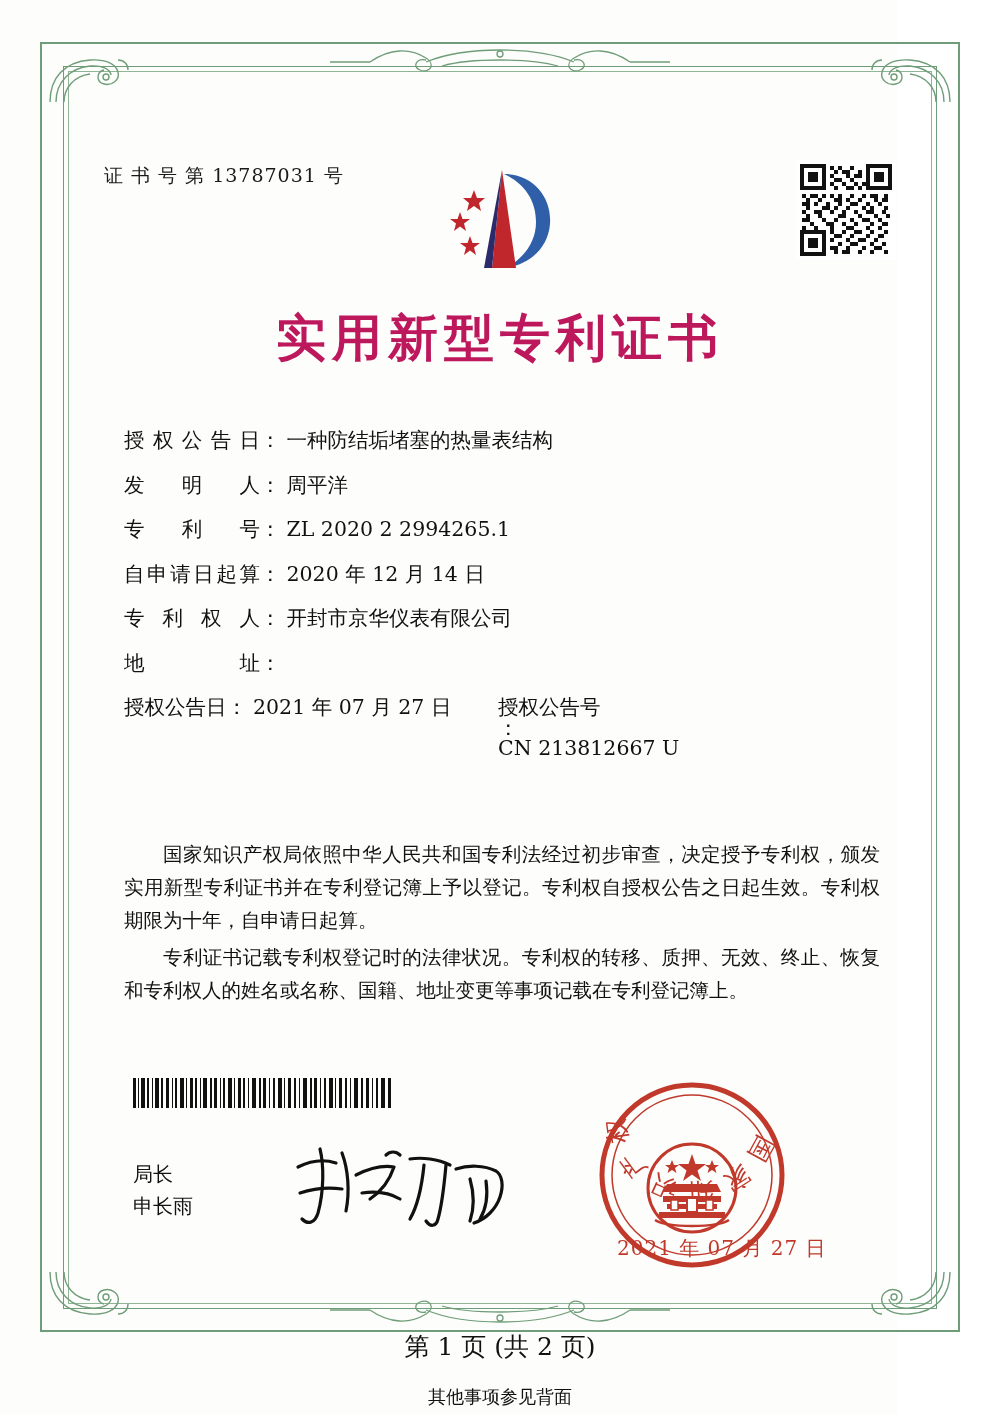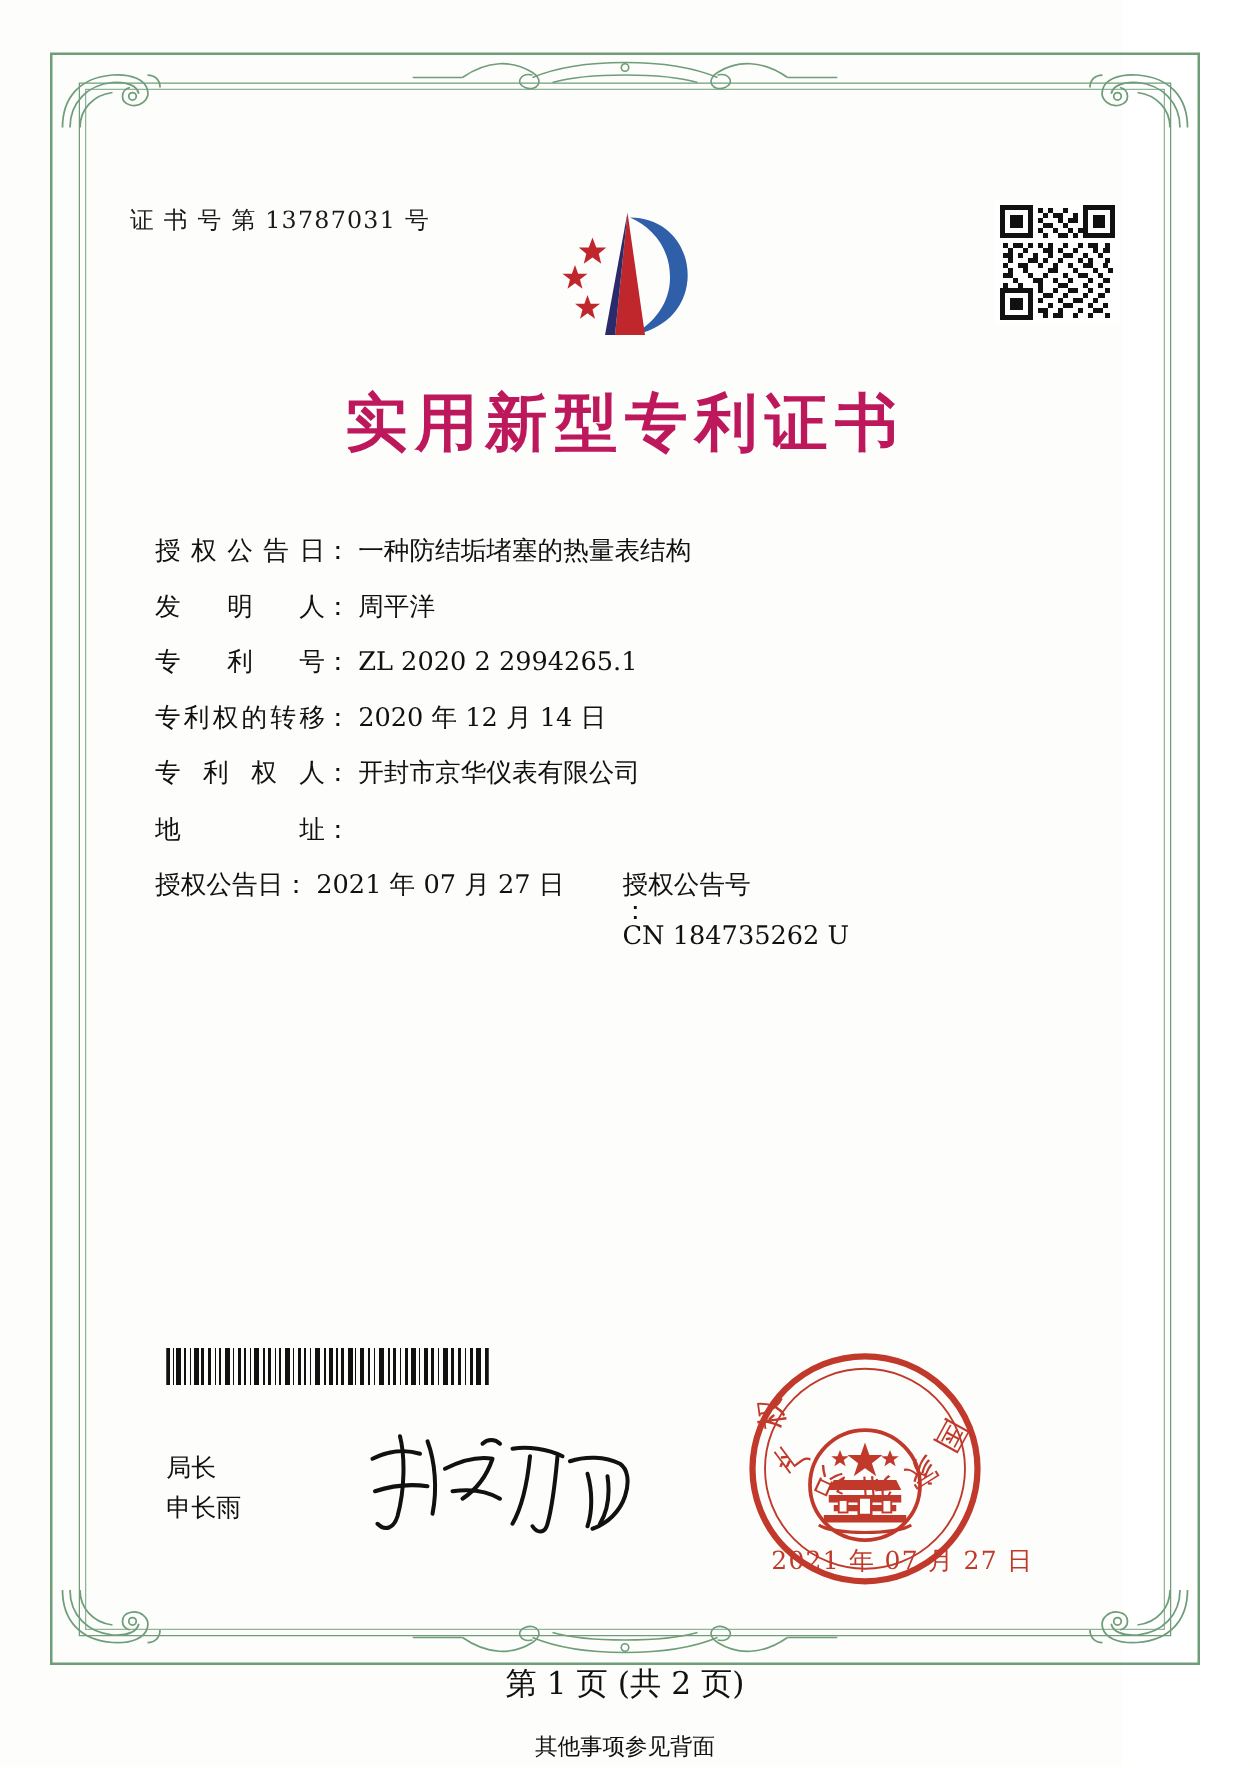--- a/index.html
+++ b/index.html
@@ -457,21 +457,21 @@
       <span class="field-value">周平洋</span>
     </div>
 
     <div class="field-row">
       <span class="field-label w7">专 利 号</span>
       <span class="field-sep">：</span>
       <span class="field-value">ZL 2020 2 2994265.1</span>
     </div>
 
     <div class="field-row">
-      <span class="field-label w7">专利权的转移</span>
+      <span class="field-label w7">自申请日起算</span>
       <span class="field-sep">：</span>
       <span class="field-value">2020 年 12 月 14 日</span>
     </div>
 
     <div class="field-row">
       <span class="field-label w7">专 利 权 人</span>
       <span class="field-sep">：</span>
       <span class="field-value">开封市京华仪表有限公司</span>
     </div>
 
@@ -482,25 +482,29 @@
 
     <div class="row-pub">
       <span class="pub-left">
         <span class="field-label">授权公告日</span>
         <span class="field-sep">：</span>
         <span class="field-value">2021 年 07 月 27 日</span>
       </span>
       <span class="pub-right">
         <span class="field-label">授权公告号</span>
         <span class="field-sep">：</span>
-        <span class="field-value">CN 184735262 U</span>
+        <span class="field-value">CN 213812667 U</span>
       </span>
     </div>
   </div>
 
+  <div class="paras">
+    <p>国家知识产权局依照中华人民共和国专利法经过初步审查，决定授予专利权，颁发实用新型专利证书并在专利登记簿上予以登记。专利权自授权公告之日起生效。专利权期限为十年，自申请日起算。</p>
+    <p>专利证书记载专利权登记时的法律状况。专利权的转移、质押、无效、终止、恢复和专利权人的姓名或名称、国籍、地址变更等事项记载在专利登记簿上。</p>
+  </div>
 
   <div class="barcode">
     <svg viewBox="0 0 258 30" shape-rendering="crispEdges">
       <rect width="258" height="30" fill="#fdfdfb"></rect>
       <g fill="#111">
         <rect x="0" y="0" width="3" height="30"></rect>
           <rect x="5" y="0" width="1" height="30"></rect>
         <rect x="8" y="0" width="4" height="30"></rect>
           <rect x="14" y="0" width="2" height="30"></rect>
         <rect x="19" y="0" width="1" height="30"></rect>

